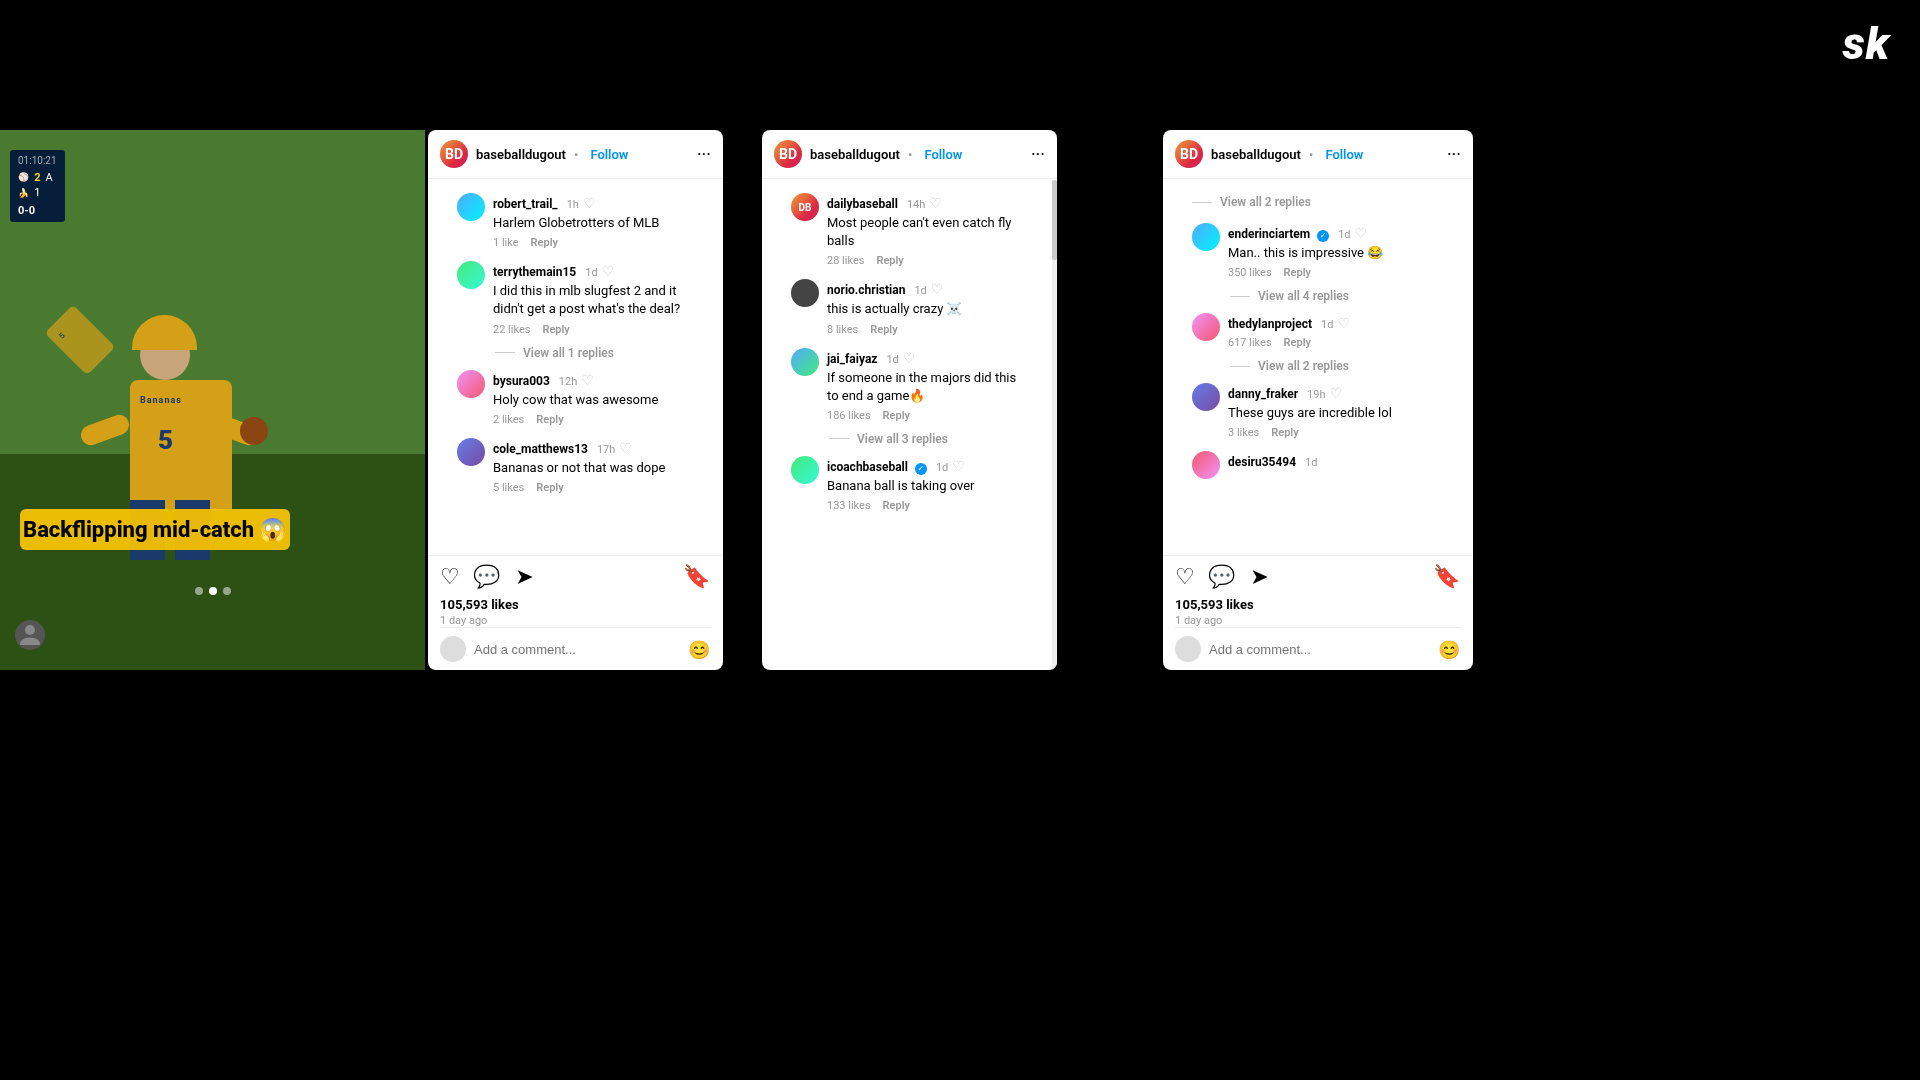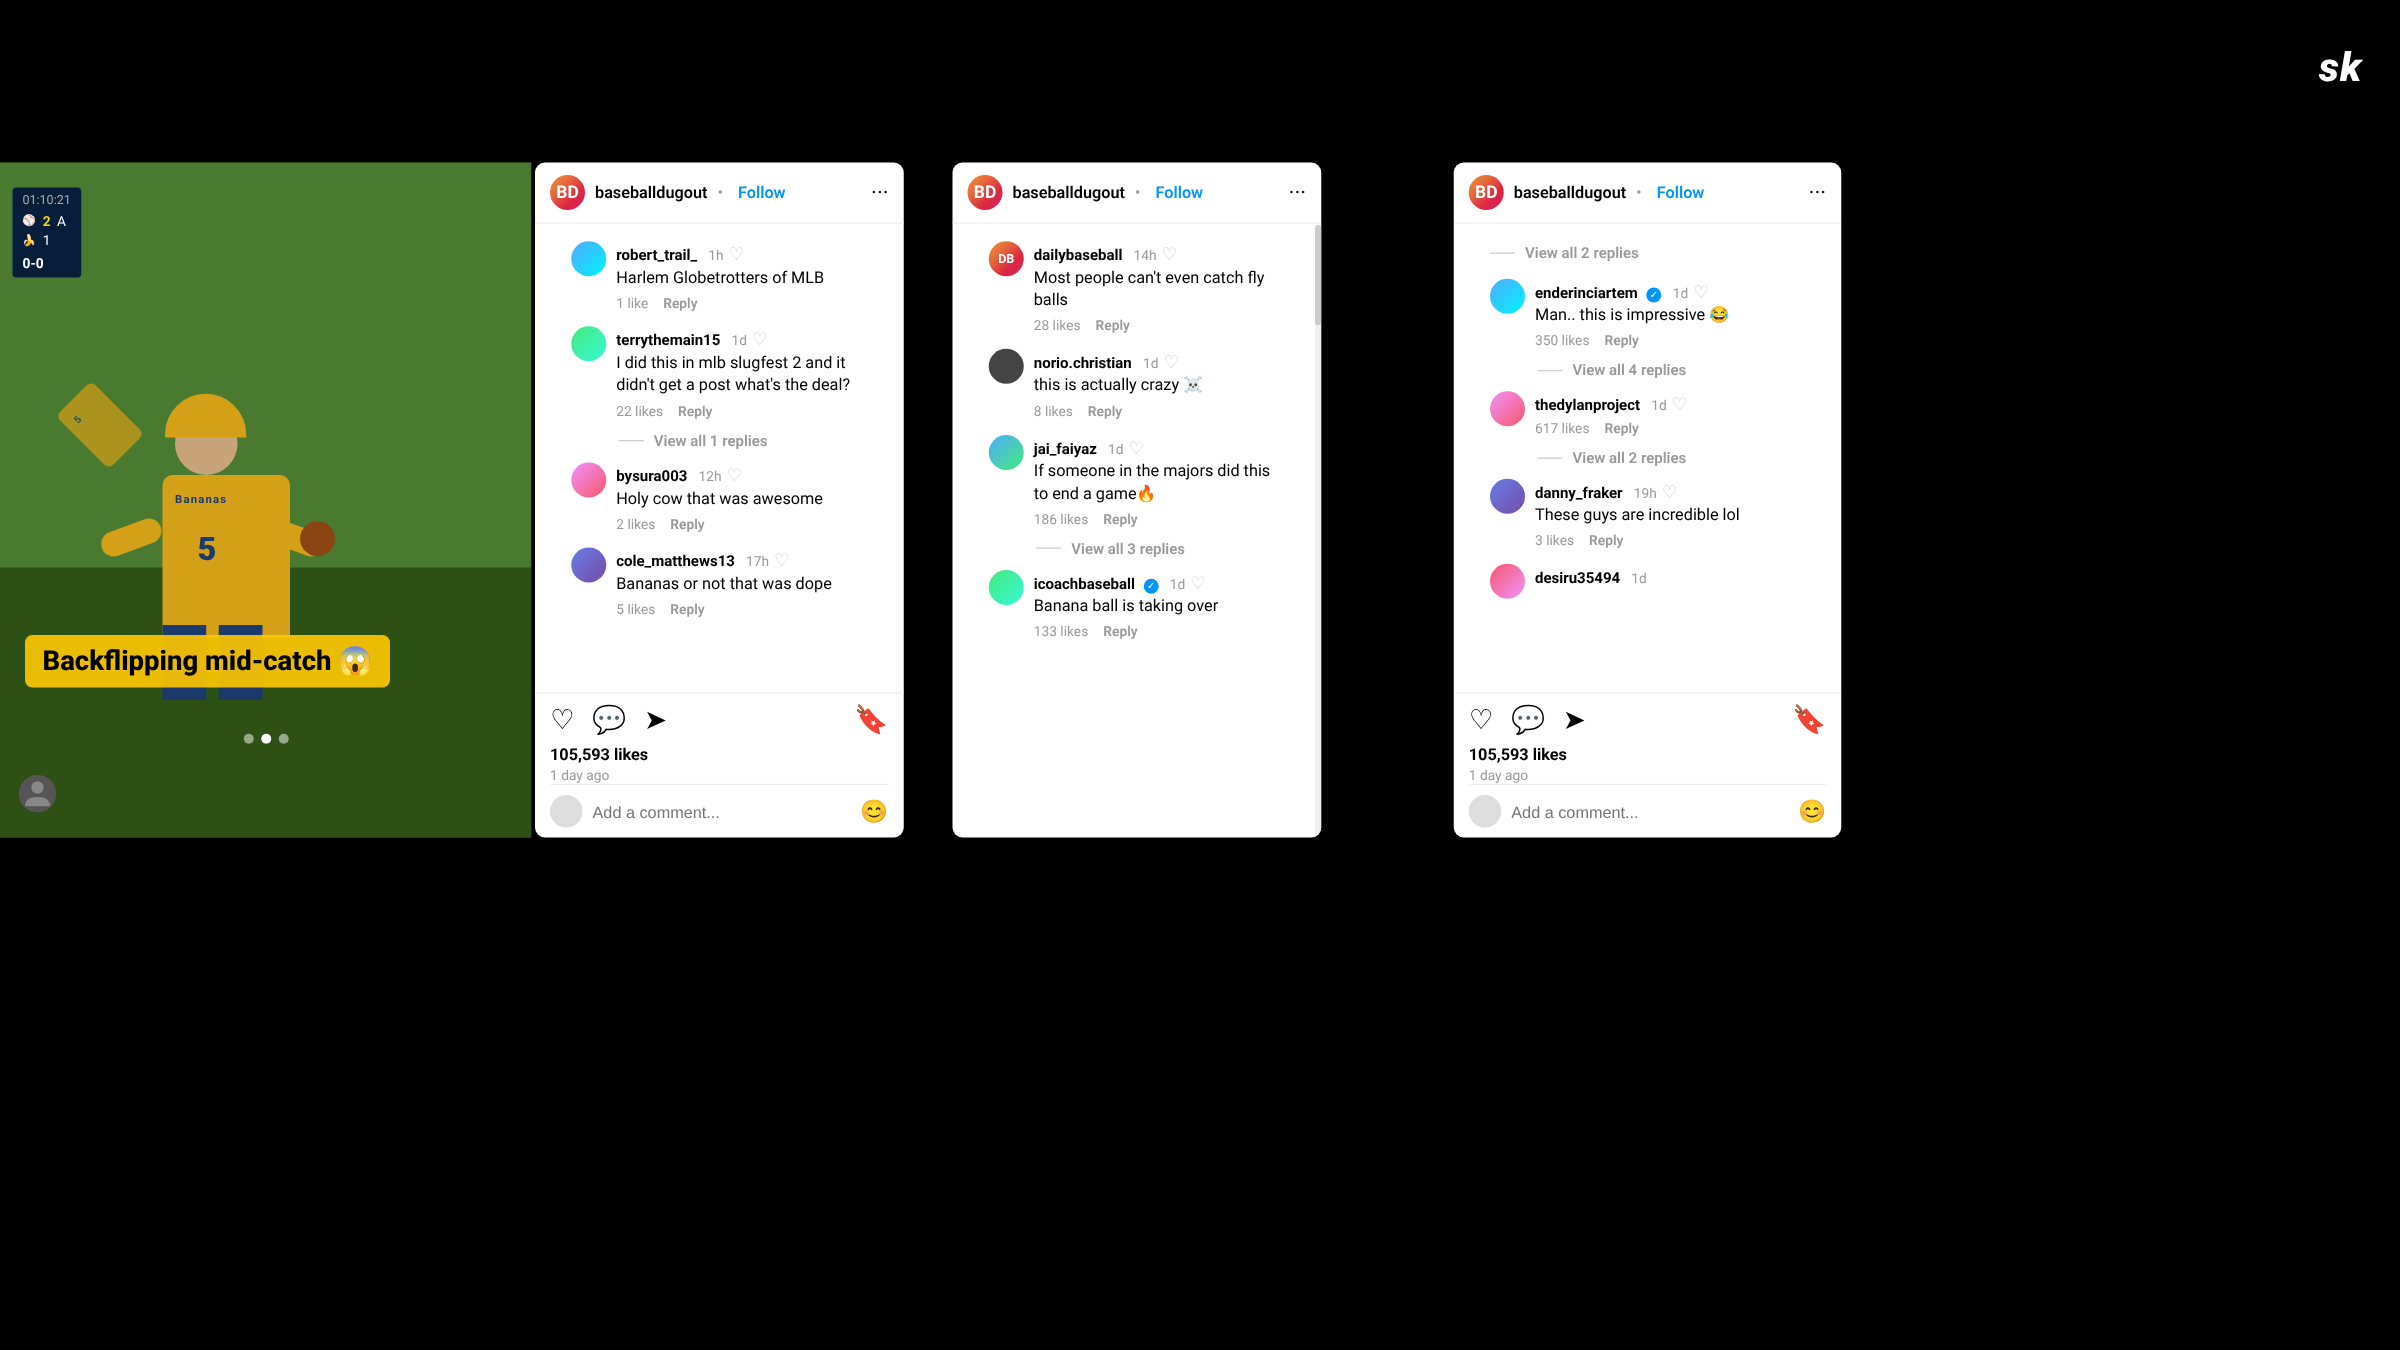--- a/index.html
+++ b/index.html
@@ -11,26 +11,25 @@
       font-family: -apple-system, BlinkMacSystemFont, 'Segoe UI', Roboto, sans-serif;
       position: relative;
     }
 
     
     .sk-logo {
       position: absolute;
       top: 18px;
       right: 30px;
       color: #fff;
-      font-size: 32px;
+      font-size: 44px;
       font-weight: 900;
       font-style: italic;
       letter-spacing: 1px;
       z-index: 100;
-      margin-top: 17px;
     }
 
     .scoreboard {
       position: absolute;
       top: 20px;
       left: 10px;
       background: rgba(0,20,60,0.9);
       color: #fff;
       font-size: 11px;
       padding: 4px 8px;
@@ -48,21 +47,21 @@
     .score-yellow { color: #ffd700; font-weight: bold; }
 
     .video-caption {
       position: absolute;
       bottom: 120px;
       left: 20px;
       background: rgba(255,200,0,0.9);
       color: #000;
       font-size: 22px;
       font-weight: 800;
-      padding: 8px 14px;
+      padding: 8px 3px;
       border-radius: 6px;
       z-index: 10;
       max-width: 370px;
     }
 
     .video-dots {
       position: absolute;
       bottom: 75px;
       left: 50%;
       transform: translateX(-50%);

